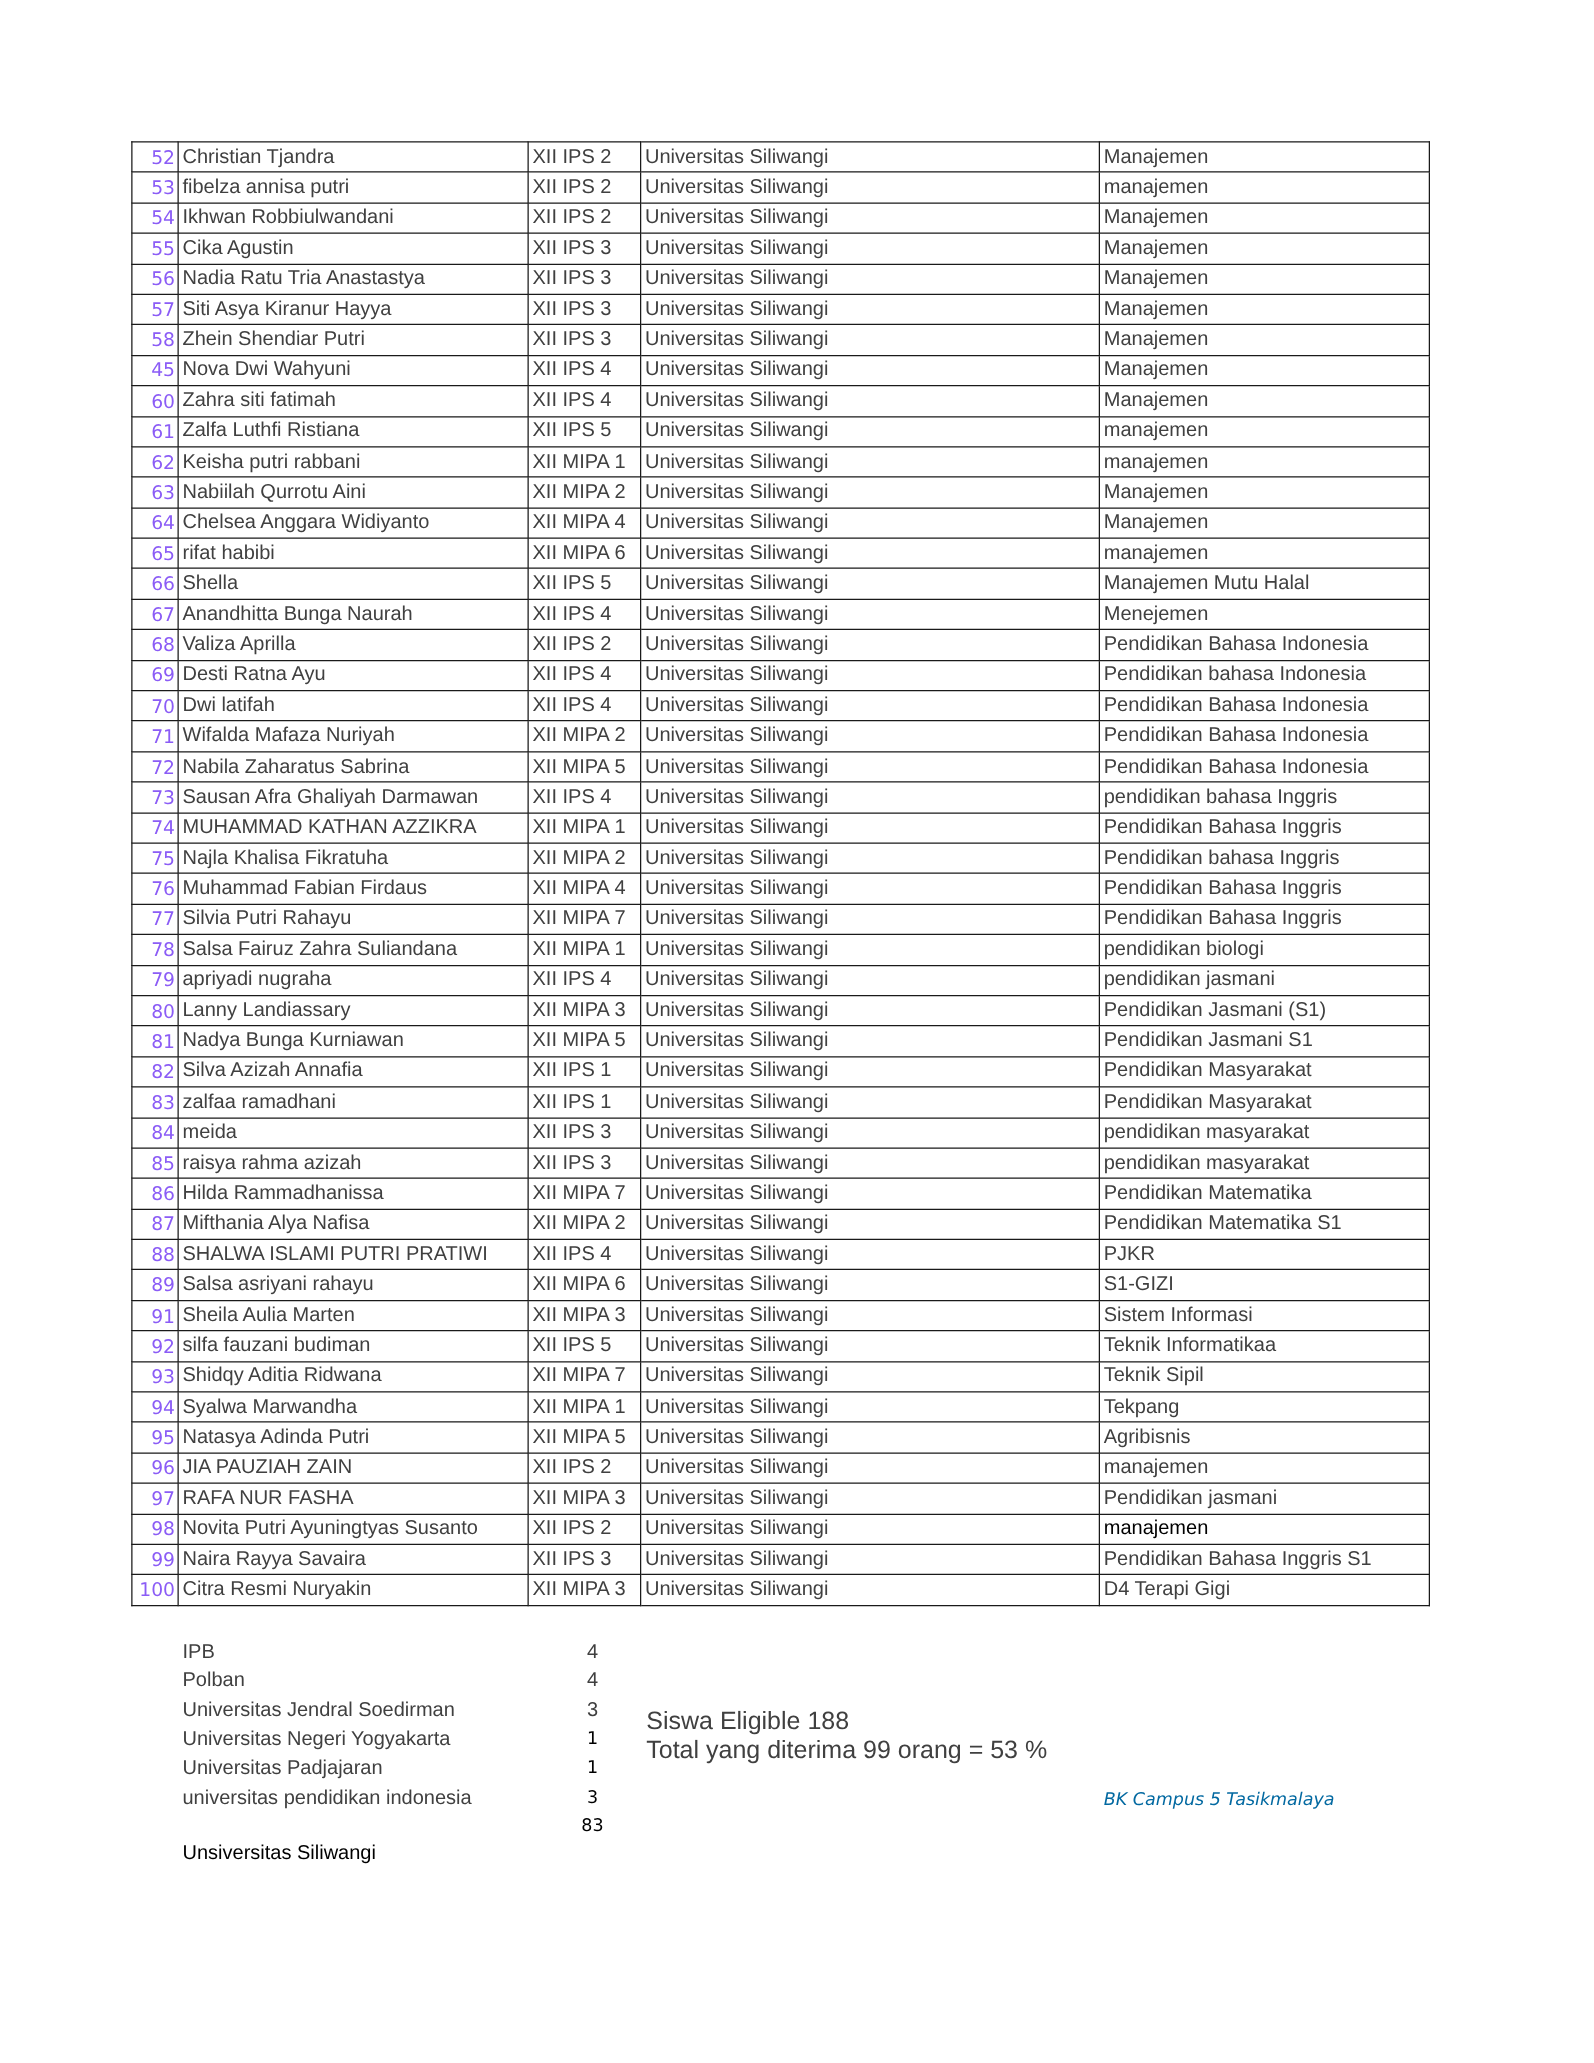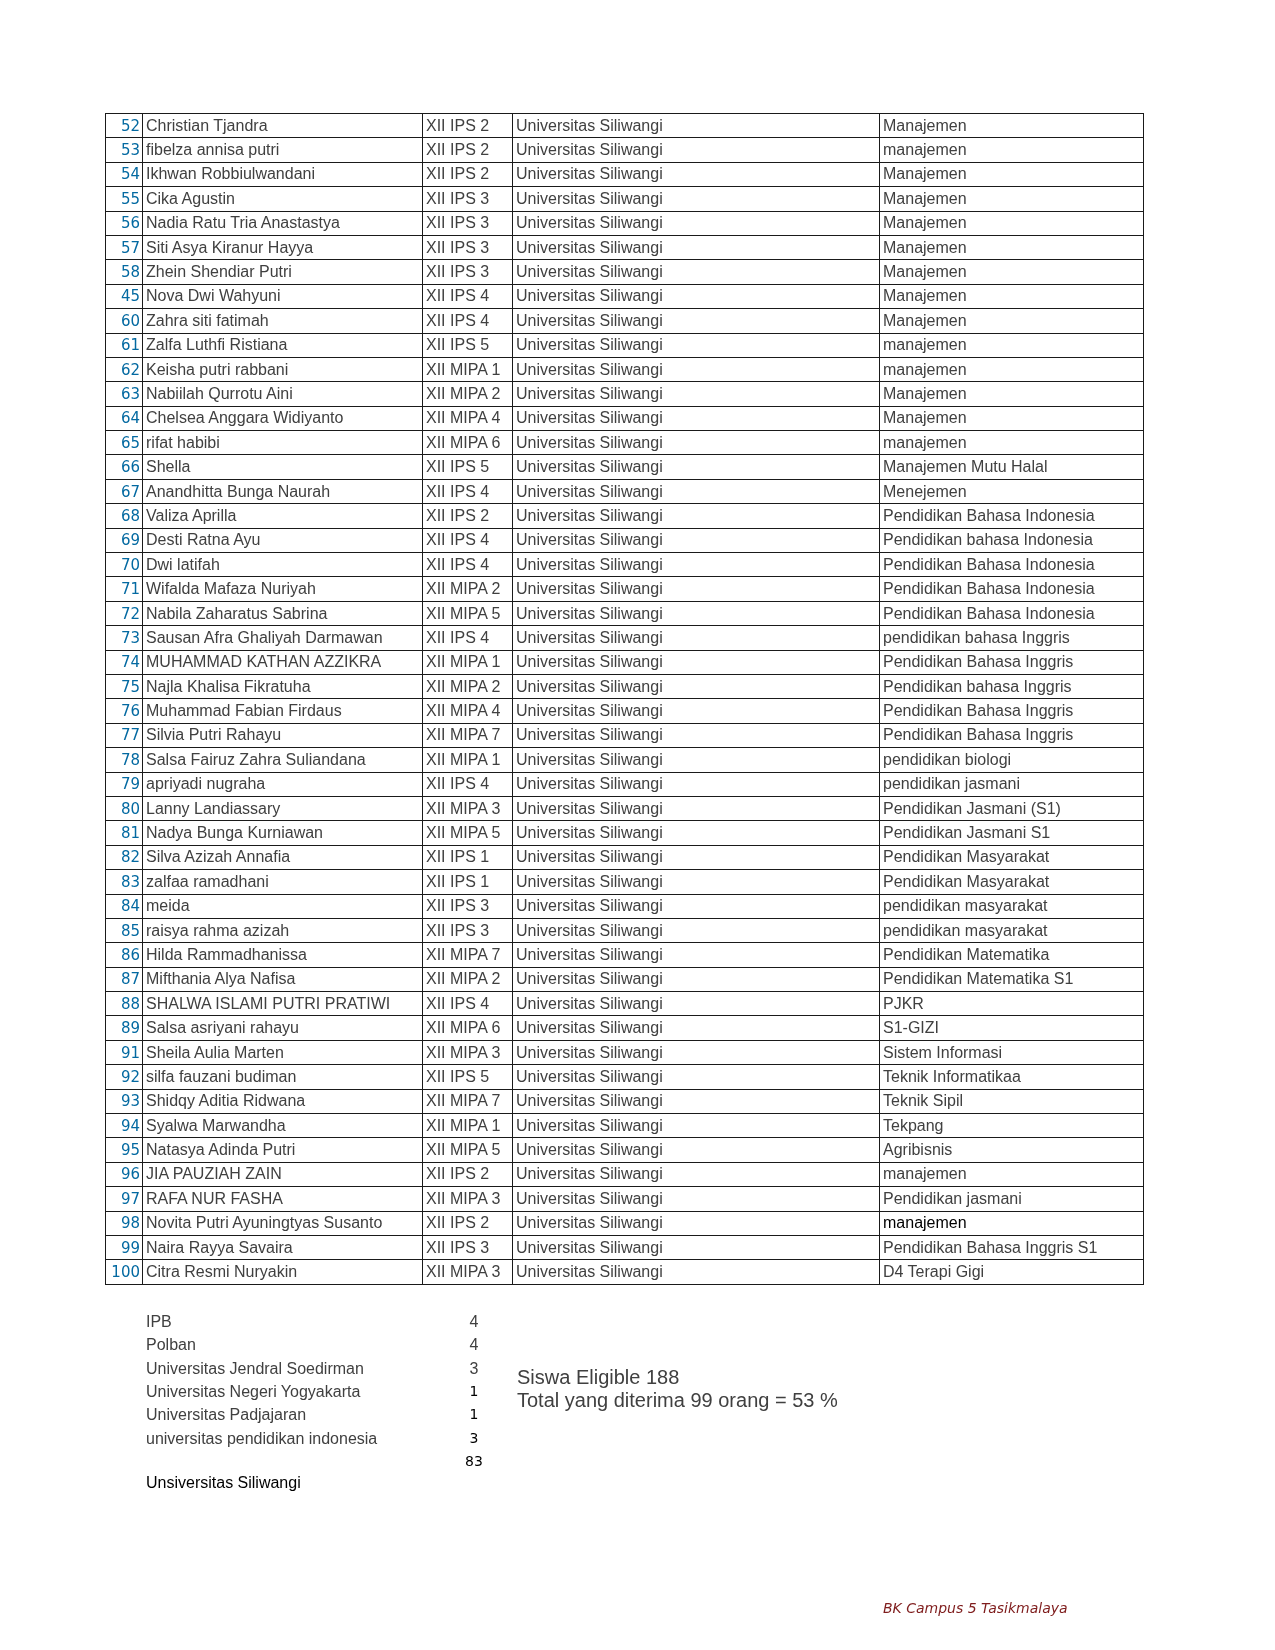--- a/index.html
+++ b/index.html
@@ -1,33 +1,33 @@
 <!DOCTYPE html>
 <html><head>
 <meta charset="utf-8">
 <style>
   html, body { margin: 0; padding: 0; background: #ffffff; }
   body { width: 1275px; height: 1650px; position: relative; overflow: hidden;
          font-family: "Liberation Sans", sans-serif; color: #404040; }
   #sheet { position: absolute; left: 105px; top: 113px; border-collapse: collapse; table-layout: fixed; }
   #sheet td { border: 1.5px solid #1a1a1a; height: 24.4px; padding: 0 0 0 3px; font-size: 16px;
               line-height: 22px; white-space: nowrap; overflow: hidden; box-sizing: border-box; }
-  #sheet td.no { text-align: right; padding: 0 2px 0 0; color: #0369a1; font-family: "DejaVu Sans", sans-serif; font-size: 15px; }
+  #sheet td.no { text-align: right; padding: 0 2px 0 0; color: #8b5cf6; font-family: "DejaVu Sans", sans-serif; font-size: 15px; }
   col.c-no { width: 37px; } col.c-name { width: 280px; } col.c-cls { width: 90px; }
   col.c-uni { width: 367px; } col.c-maj { width: 264px; }
   #sheet td.dark { color: #000; }
   .summary { position: absolute; left: 146px; top: 1366px; }
   .sum-row { position: absolute; left: 0; height: 24px; font-size: 16px; white-space: nowrap; }
   .sum-label { position: absolute; left: 0; }
   .sum-count { position: absolute; left: 318px; width: 20px; text-align: center; }
   .sum-count.mono { font-family: "DejaVu Sans", sans-serif; font-size: 14px; color: #000; }
   .sum-row.dark .sum-label { color: #000; margin-top: 21px; }
   .stat { position: absolute; left: 517px; font-size: 20px; white-space: nowrap; }
-  .footer { position: absolute; left: 883px; top: 1600px; font-family: "DejaVu Sans", sans-serif;
-            font-style: italic; font-size: 14px; color: #7f1d1d; }
+  .footer { position: absolute; left: 883px; top: 1432px; font-family: "DejaVu Sans", sans-serif;
+            font-style: italic; font-size: 14px; color: #0369a1; }
 </style>
 </head>
 <body>
 
 <table id="sheet">
   <colgroup>
       <col class="c-no">
       <col class="c-name">
       <col class="c-cls">
       <col class="c-uni">

